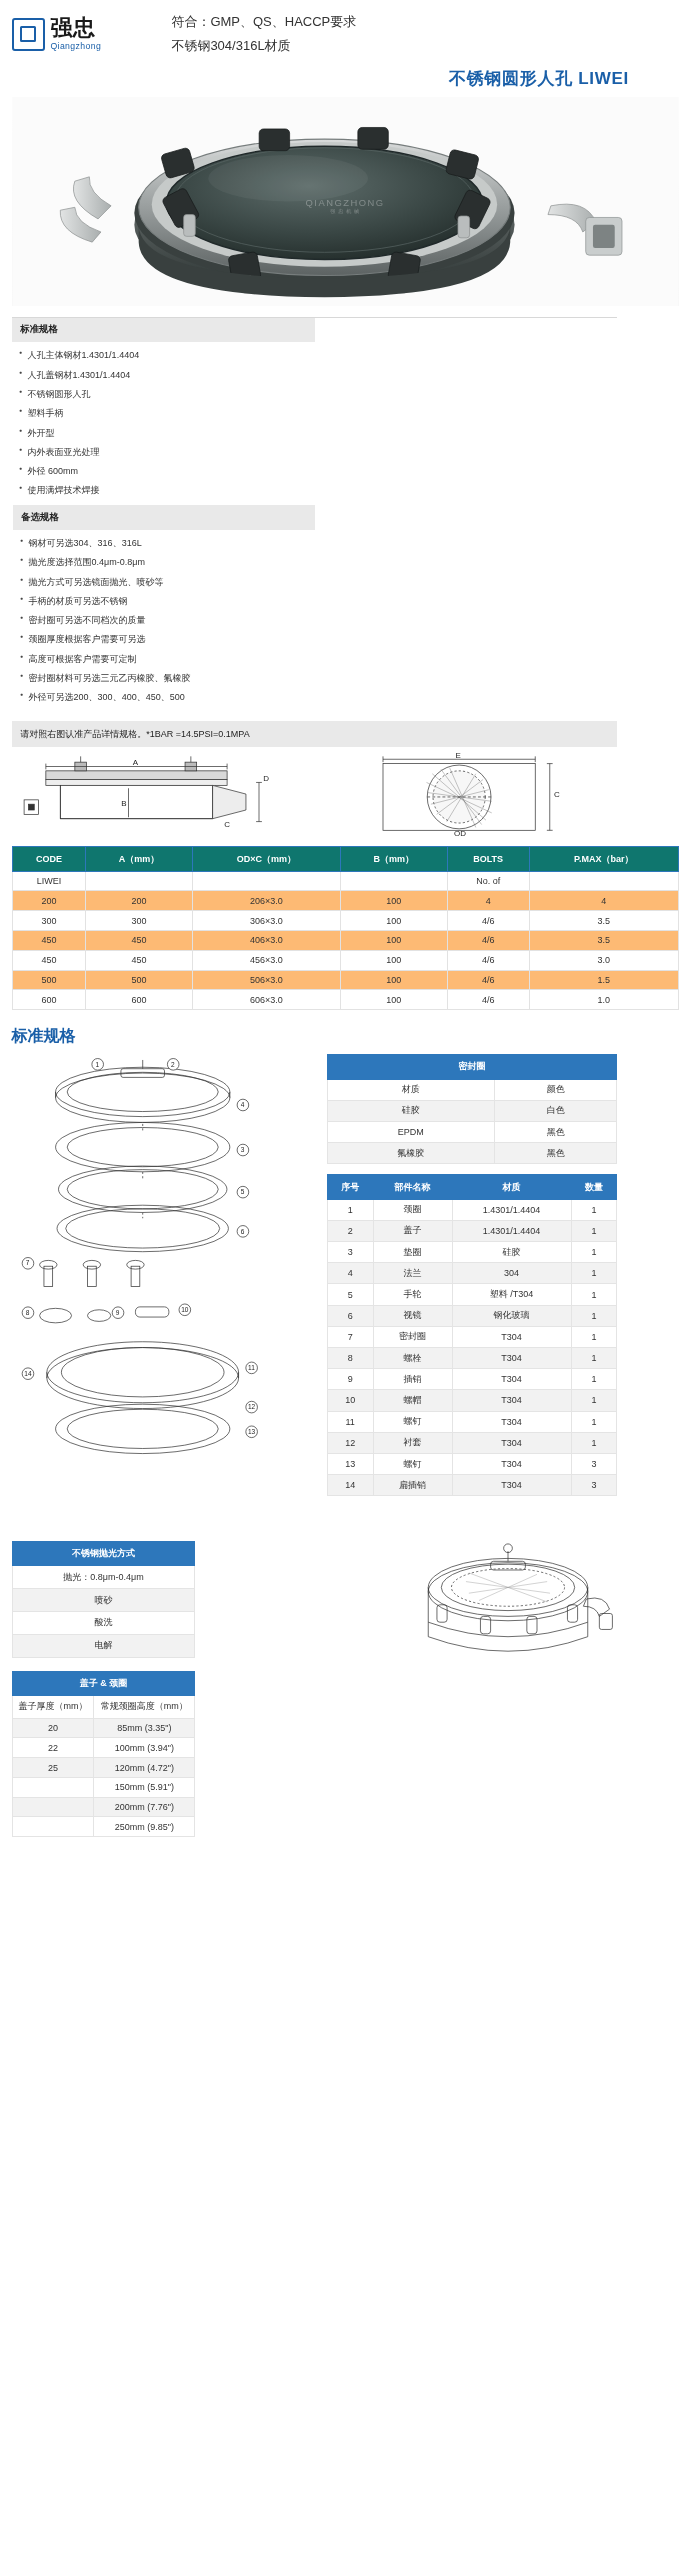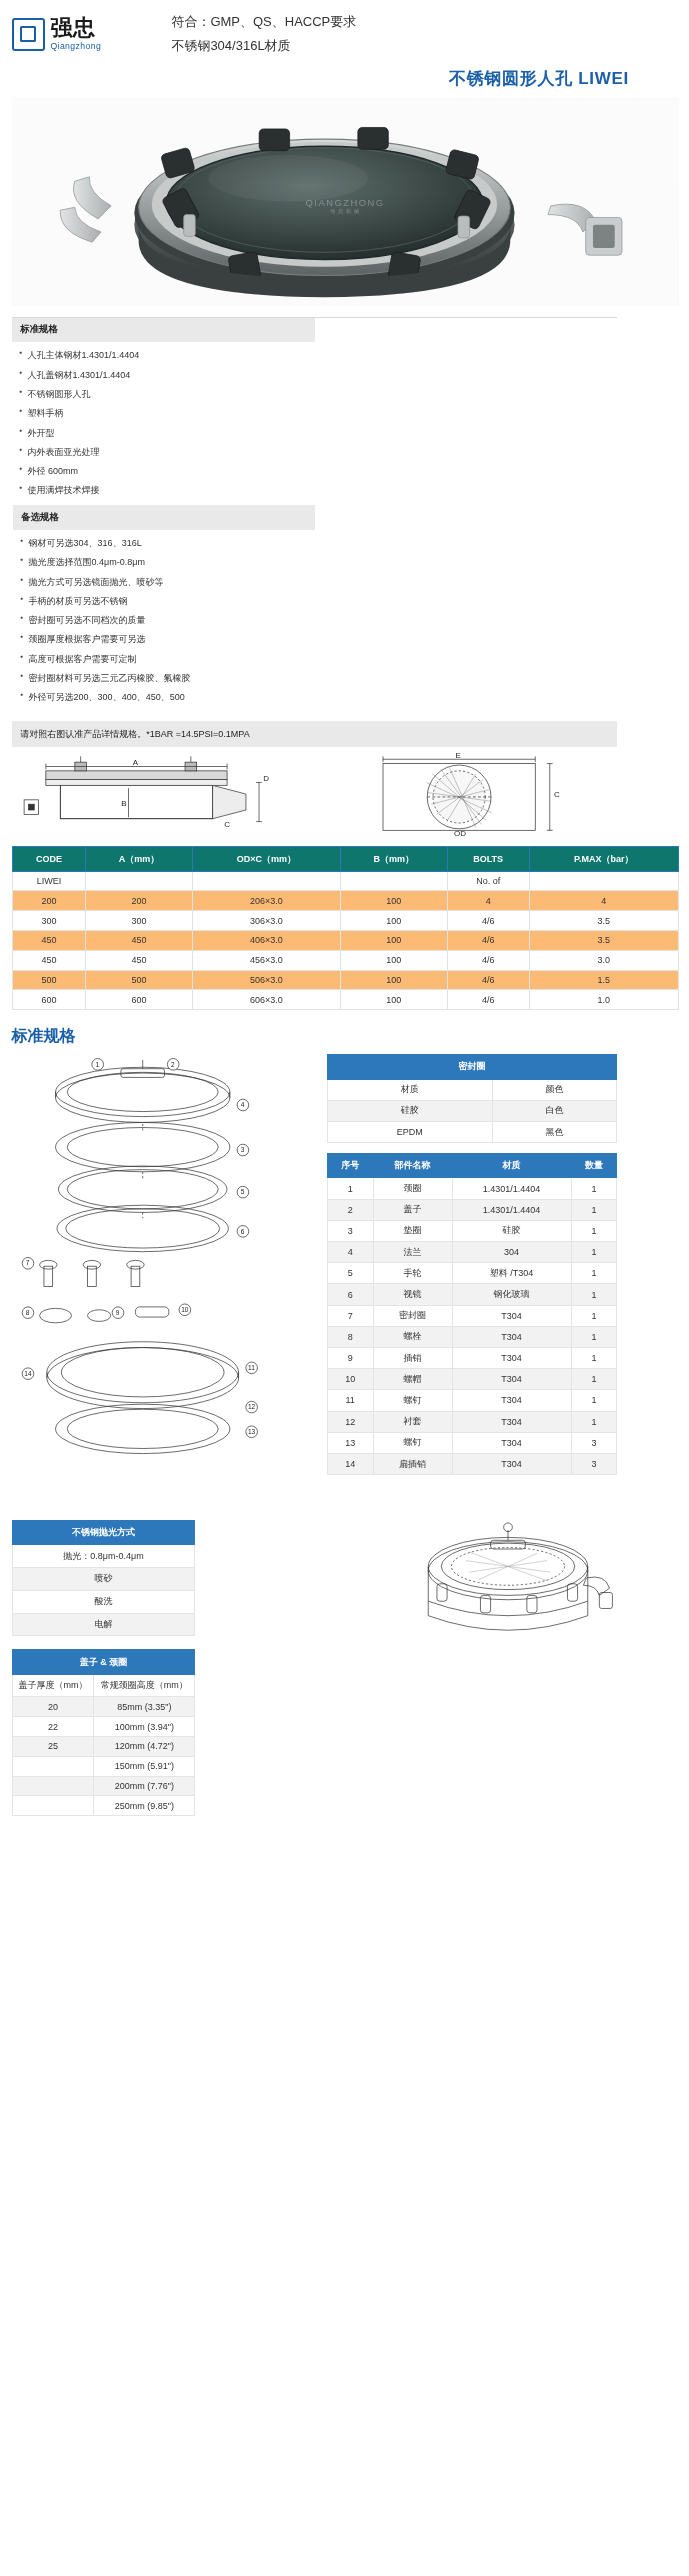--- a/index.html
+++ b/index.html
@@ -594,20 +594,24 @@
             <td class="sub-head">颜色</td>
           </tr>
           <tr class="alt">
             <td>硅胶</td>
             <td>白色</td>
           </tr>
           <tr>
             <td>EPDM</td>
             <td>黑色</td>
           </tr>
+          <tr class="alt">
+            <td>氟橡胶</td>
+            <td>黑色</td>
+          </tr>
         </tbody>
       </table>
 
       <table class="ptab">
         <thead>
           <tr>
             <th>序号</th>
             <th>部件名称</th>
             <th>材质</th>
             <th>数量</th>

